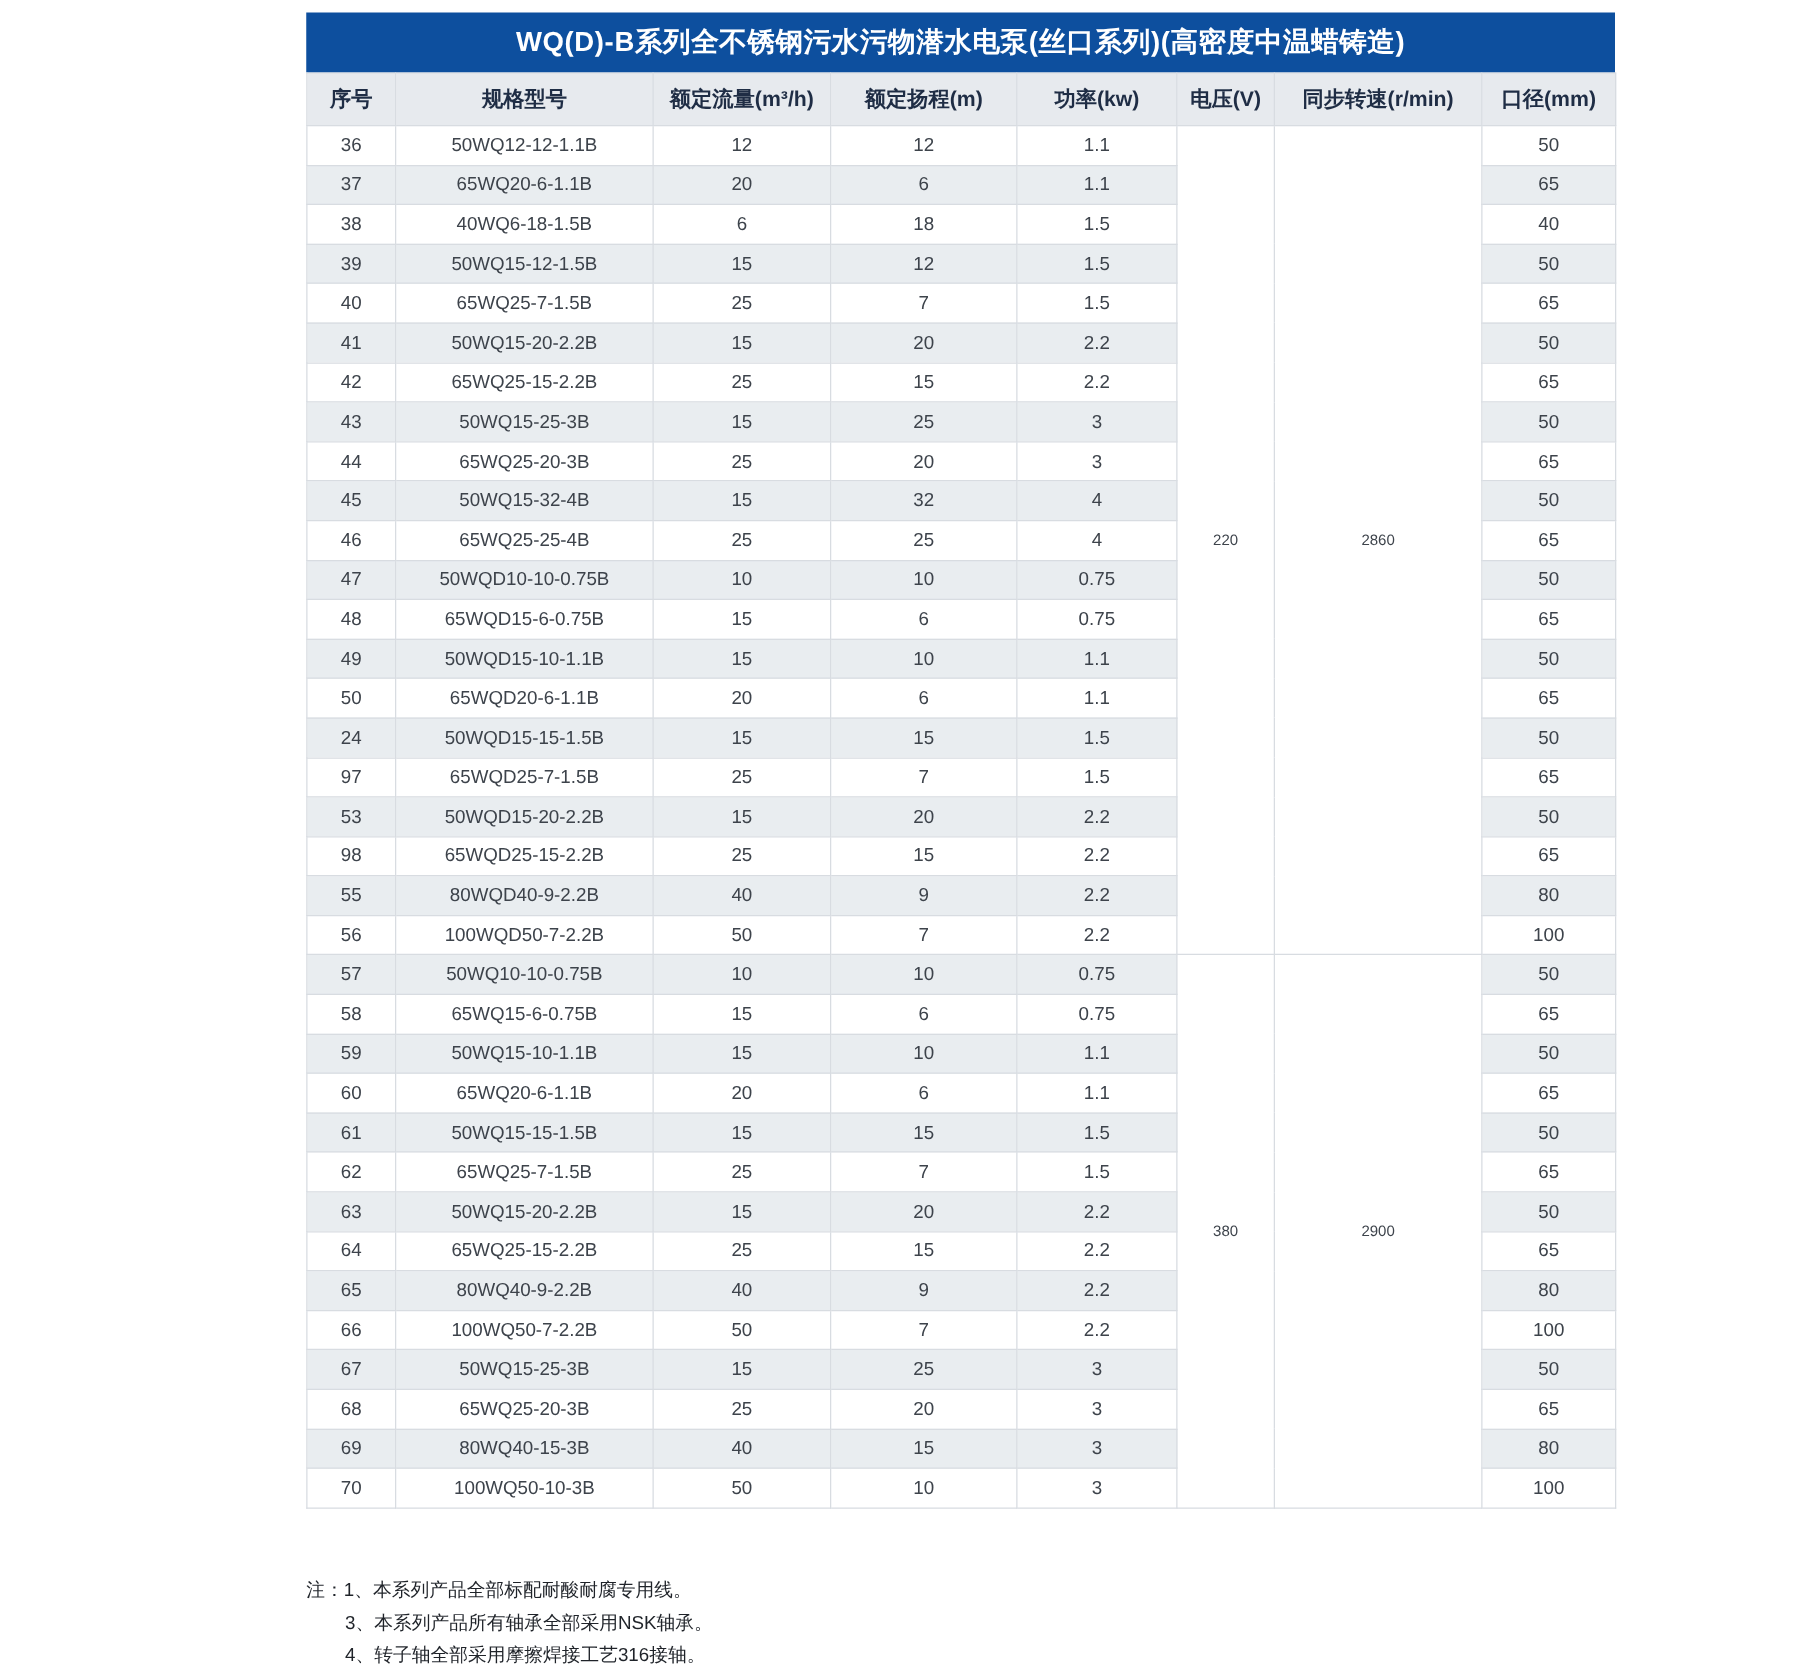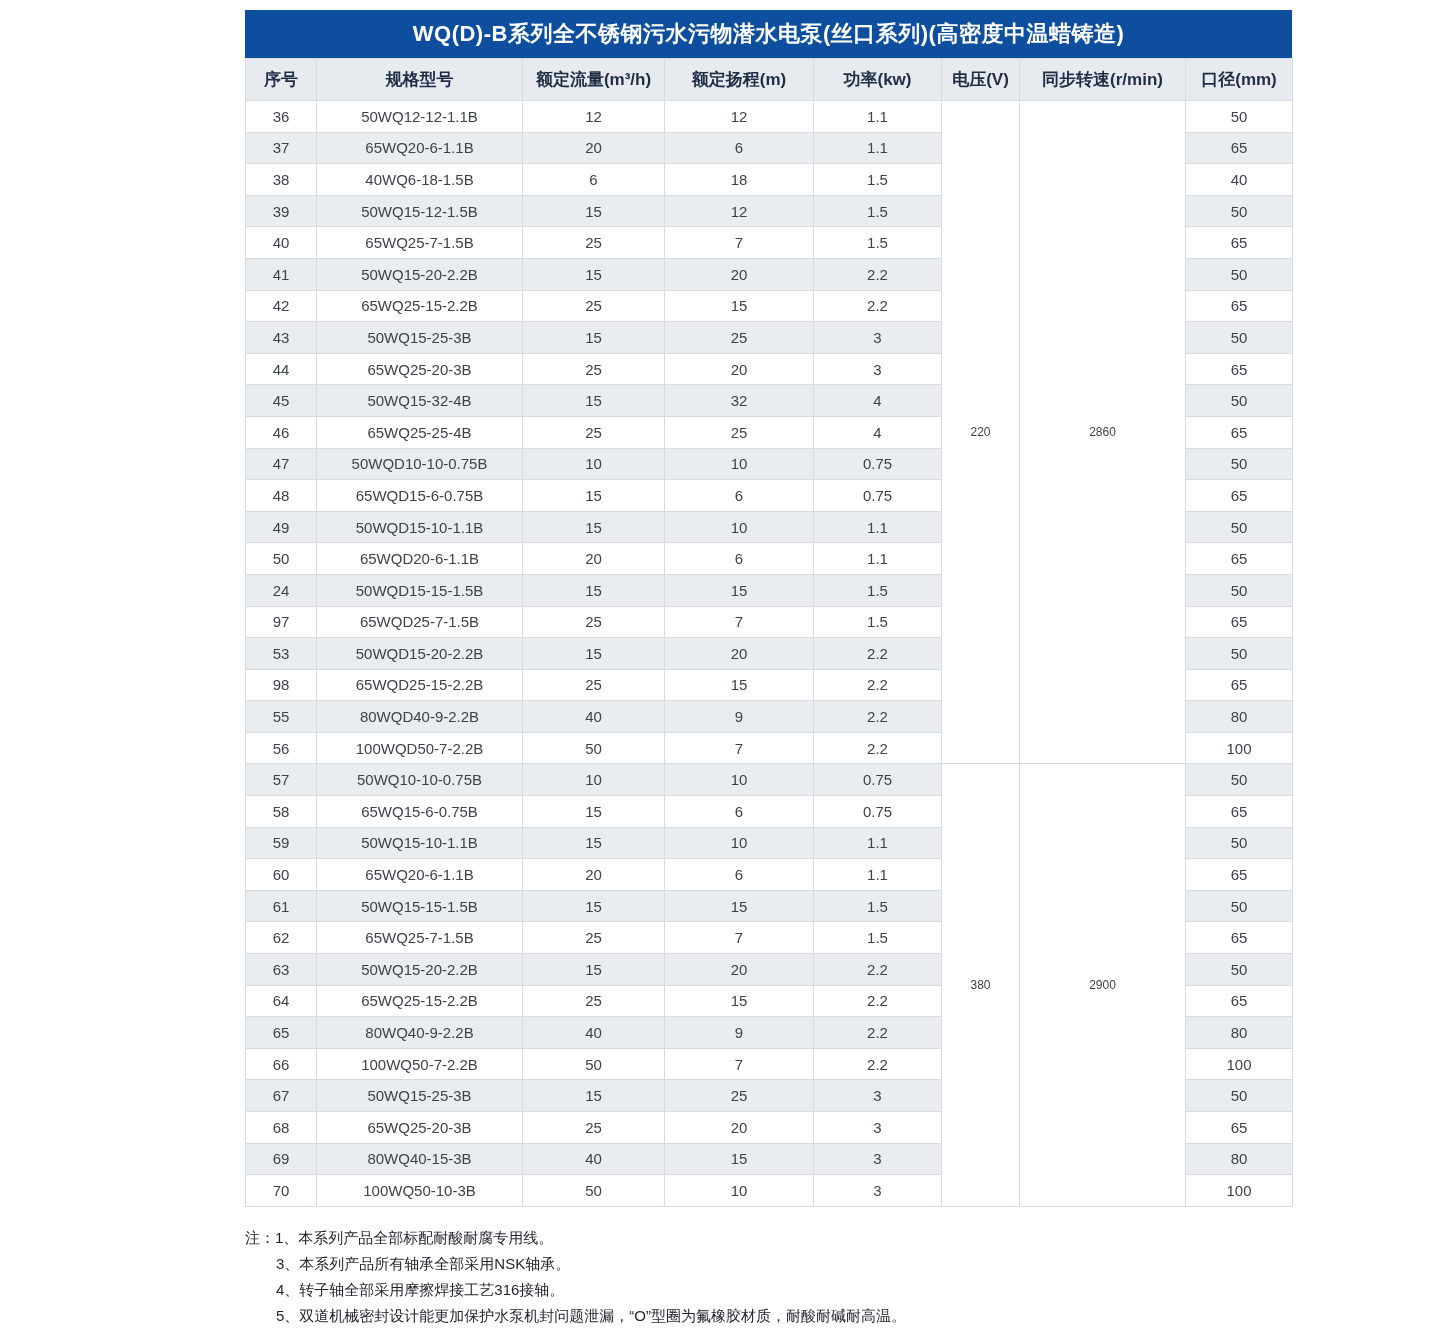--- a/index.html
+++ b/index.html
@@ -40,21 +40,21 @@
     font-size: 15px;
     height: 31.6px;
   }
   table.spec tbody tr:nth-child(even) td { background: #e9edf0; }
   table.spec tbody td.merged { background: #ffffff !important; font-size: 12px; }
   .notes {
     position: absolute; left: 245px; top: 1225px; width: 1100px;
     color: #1f2329; font-size: 15px; line-height: 26px;
   }
   .note-line { padding-left: 31px; }
-  .note-line.first { padding-left: 0; }
+  .note-line.first { padding-left: 0; margin-top: 35px; }
 </style>
 </head>
 <body>
 
 <div class="page">
   <div class="table-wrap">
     <div class="title-bar">
       <span>WQ(D)-B系列全不锈钢污水污物潜水电泵(丝口系列)(高密度中温蜡铸造)</span>
     </div>
     <table class="spec">

